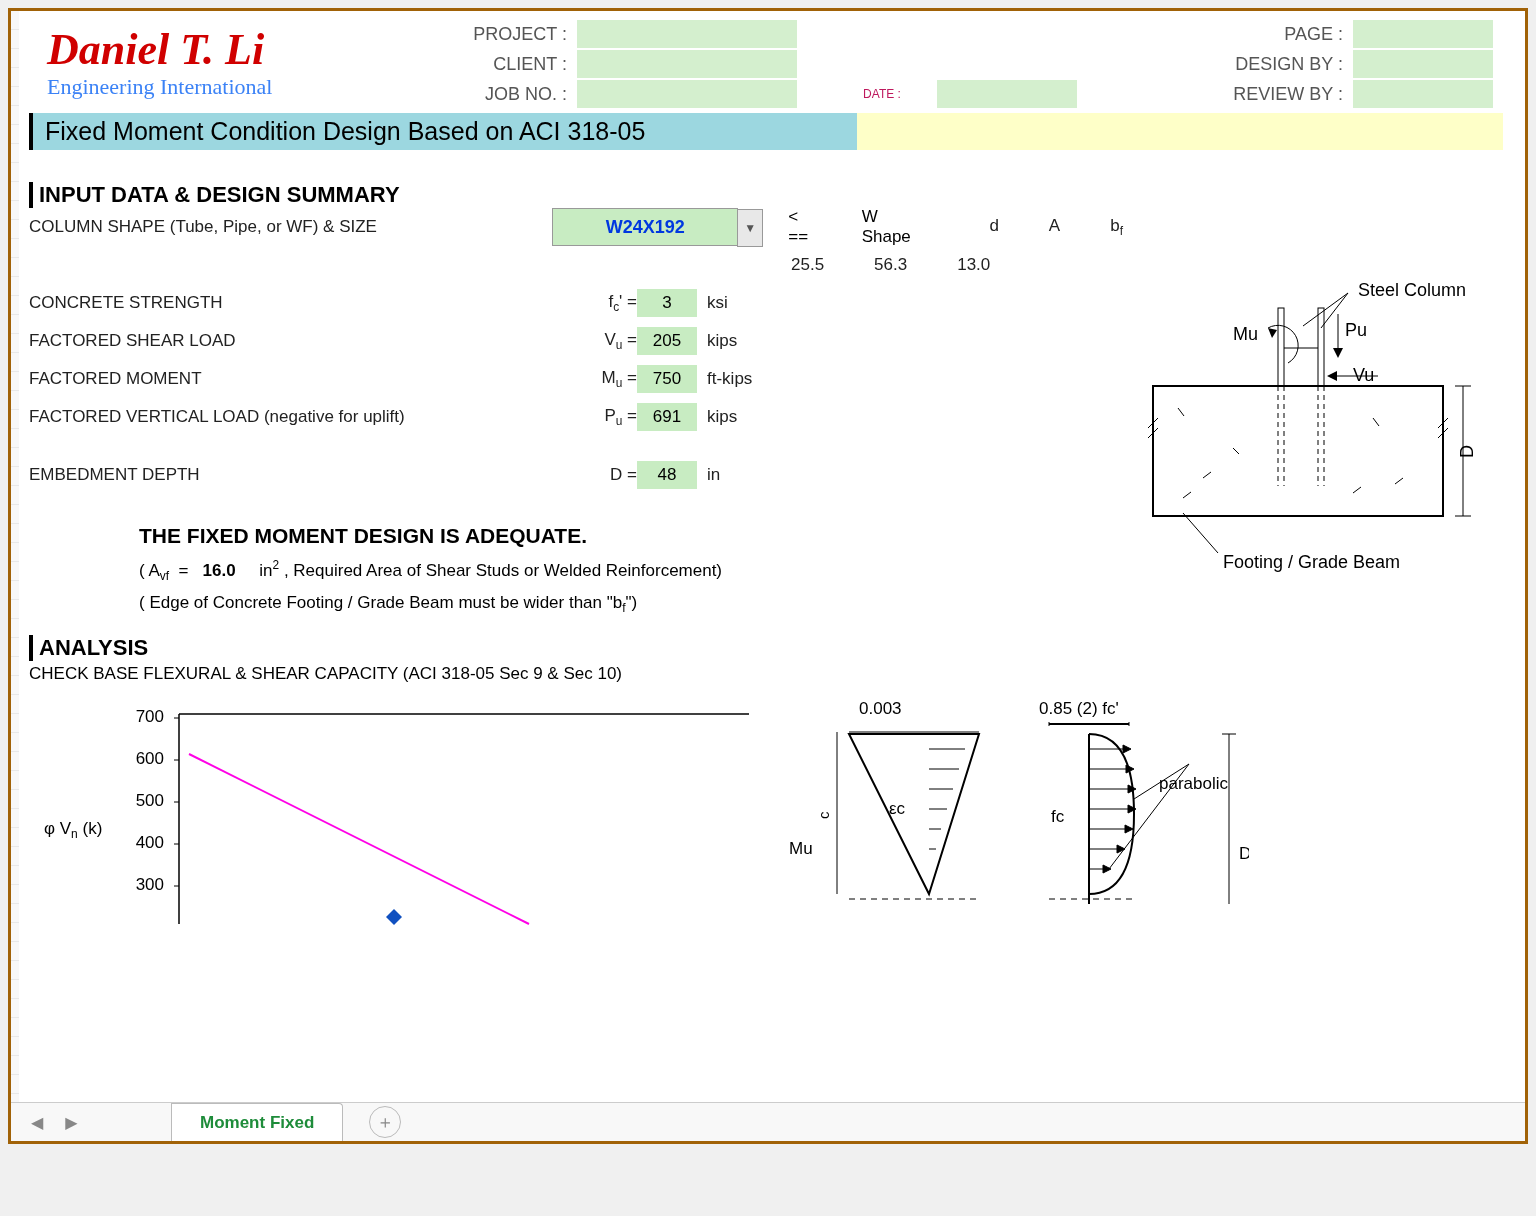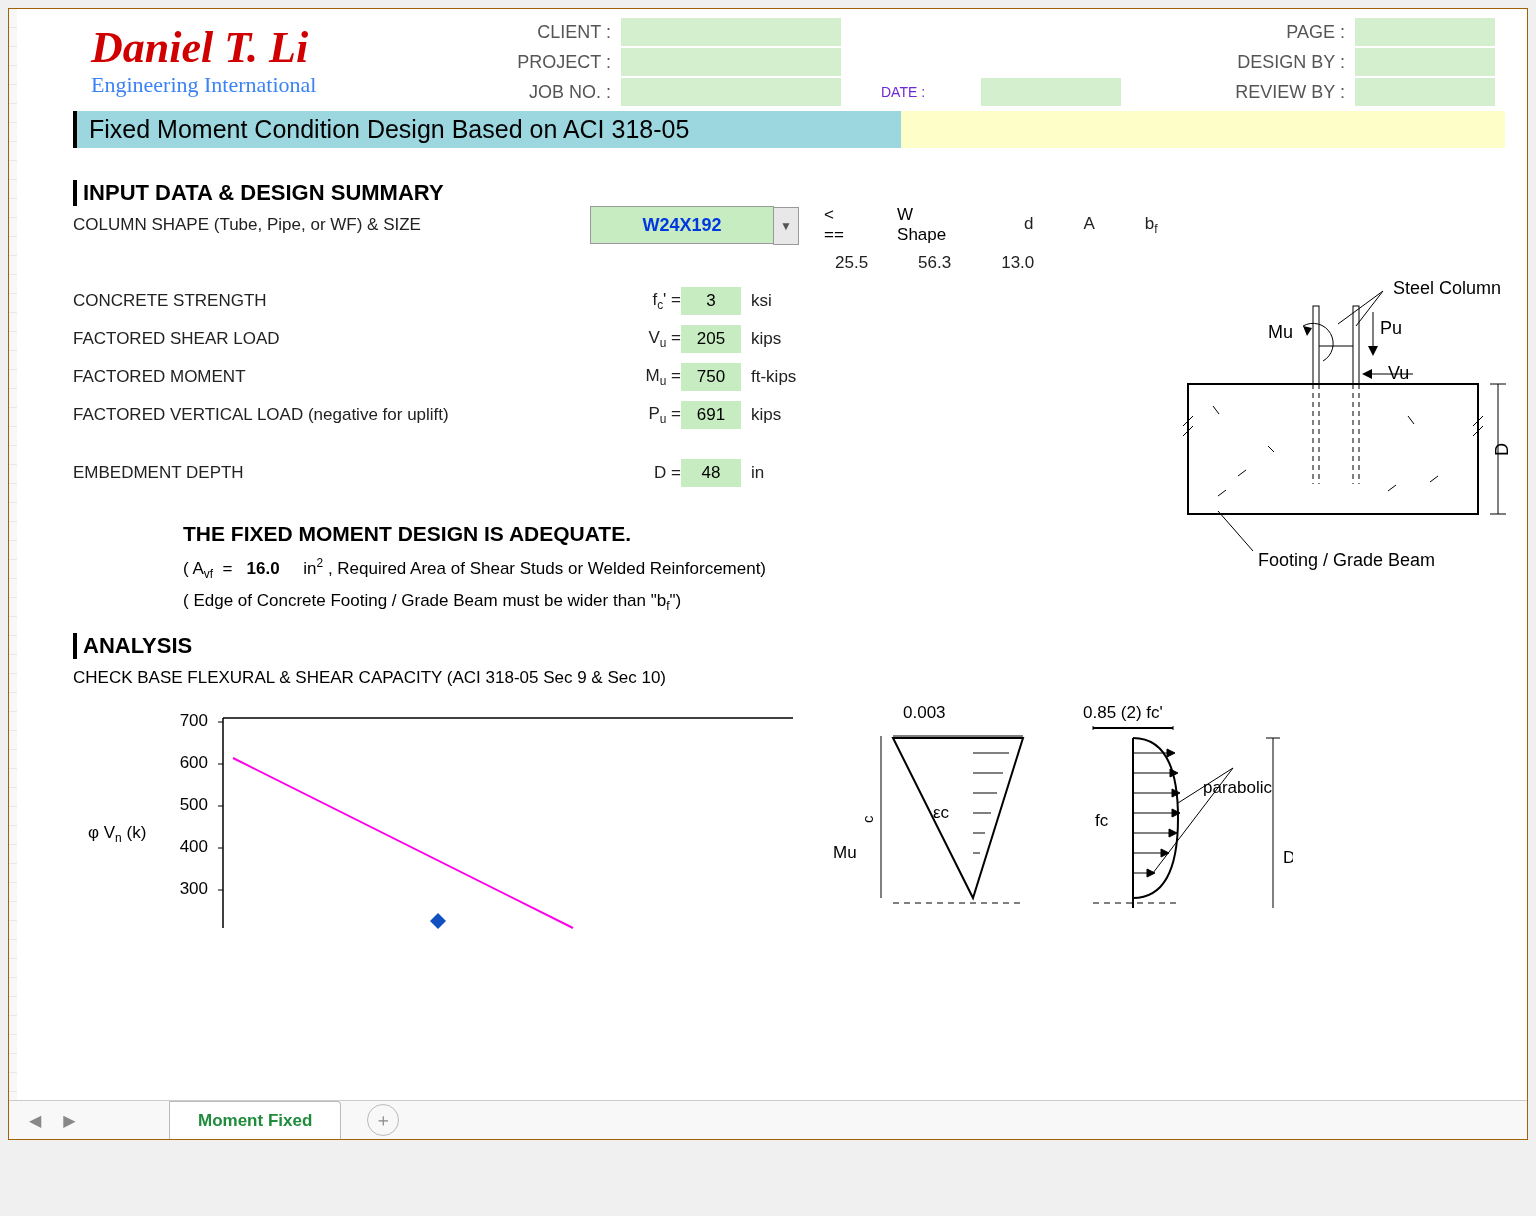--- a/index.html
+++ b/index.html
@@ -7,25 +7,24 @@
   padding: 0;
   font-family: Arial, sans-serif;
   background: #f0f0f0;
   width: 1536px;
   height: 1216px;
   overflow: hidden;
 }
 .sheet-wrapper {
   background: #fff;
   margin: 8px;
-  border: 1px solid #a16207;
+  border: 3px solid #a16207;
   position: relative;
   height: 1130px;
   overflow: hidden;
-  padding-left: 46px;
 }
 .left-ruler {
   position: absolute;
   left: 0;
   top: 0;
   bottom: 0;
   width: 8px;
   background: repeating-linear-gradient(180deg,#f8f8f8 0, #f8f8f8 18px, #e8e8e8 18px, #e8e8e8 19px);
 }
 .content {
@@ -70,23 +69,23 @@
   color: #555;
 }
 .hdr-input {
   margin-left: 10px;
   width: 220px;
   height: 28px;
   background: #d4efce;
 }
 .hdr-mid-label {
   width: 90px;
-  text-align: left;
-  font-size: 14px;
-  color: #6d28d9;
+  text-align: center;
+  font-size: 12px;
+  color: #be185d;
   margin-left: 40px;
 }
 .hdr-right-col {
   width: 320px;
 }
 .hdr-right-line {
   display: flex;
   height: 30px;
   align-items: center;
 }
@@ -283,25 +282,25 @@
   <div class="left-ruler"></div>
   <div class="content">
 
     <div class="header-row">
       <div class="logo-col">
         <div class="logo-main">Daniel T. Li</div>
         <div class="logo-sub">Engineering International</div>
       </div>
       <div class="hdr-labels">
         <div class="hdr-line">
+          <div class="hdr-label">PROJECT :</div>
+          <div class="hdr-input"></div>
+        </div>
+        <div class="hdr-line">
           <div class="hdr-label">CLIENT :</div>
-          <div class="hdr-input"></div>
-        </div>
-        <div class="hdr-line">
-          <div class="hdr-label">PROJECT :</div>
           <div class="hdr-input"></div>
         </div>
         <div class="hdr-line">
           <div class="hdr-label">JOB NO. :</div>
           <div class="hdr-input"></div>
           <div class="hdr-mid-label">DATE :</div>
           <div class="hdr-input" style="width:140px"></div>
         </div>
       </div>
       <div class="hdr-right-col">
@@ -432,21 +431,21 @@
           <line x1="332" y1="238" x2="348" y2="238" stroke="#000"></line>
           <text x="350" y="180" font-size="18" transform="rotate(-90 350 180)">D</text>
 
           <line x1="60" y1="235" x2="95" y2="275" stroke="#000"></line>
           <text x="100" y="290" font-size="18">Footing / Grade Beam</text>
         </svg>
       </div>
     </div>
 
     <div class="section-h" style="margin-top:20px">ANALYSIS</div>
-    <div style="font-size:17px;margin-top:9px">CHECK BASE FLEXURAL &amp; SHEAR CAPACITY (ACI 318-05 Sec 9 &amp; Sec 10)</div>
+    <div style="font-size:17px;margin-top:3px">CHECK BASE FLEXURAL &amp; SHEAR CAPACITY (ACI 318-05 Sec 9 &amp; Sec 10)</div>
 
     <div class="chart-area">
       <div class="chart-left">
         <svg viewBox="0 0 760 240" width="760" height="240">
 
           <line x1="150" y1="20" x2="150" y2="230" stroke="#000" stroke-width="1.5"></line>
           <line x1="150" y1="20" x2="720" y2="20" stroke="#000" stroke-width="1.5"></line>
 
           <g font-size="17" text-anchor="end">
             <text x="135" y="28">700</text>

